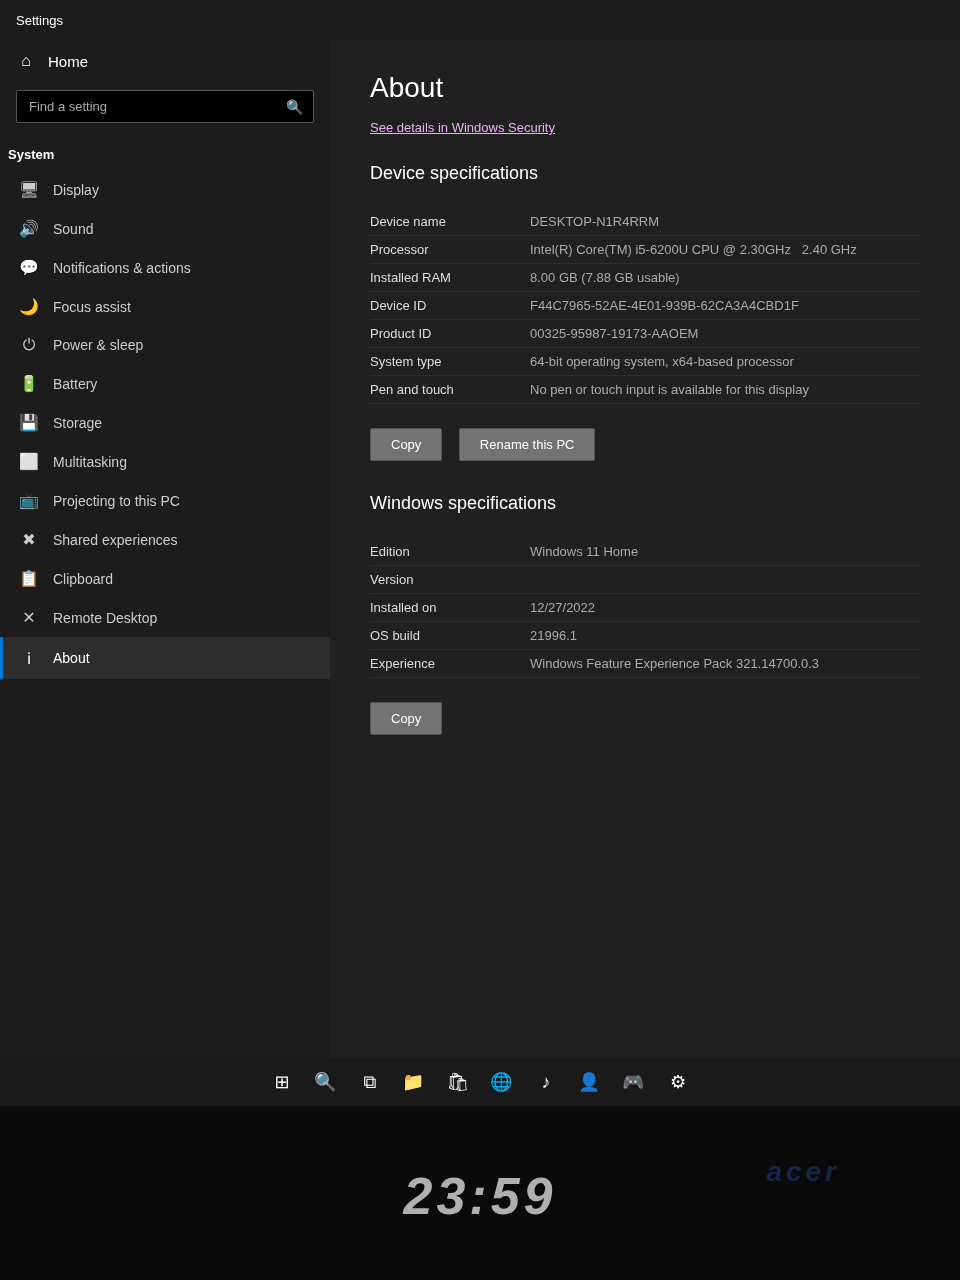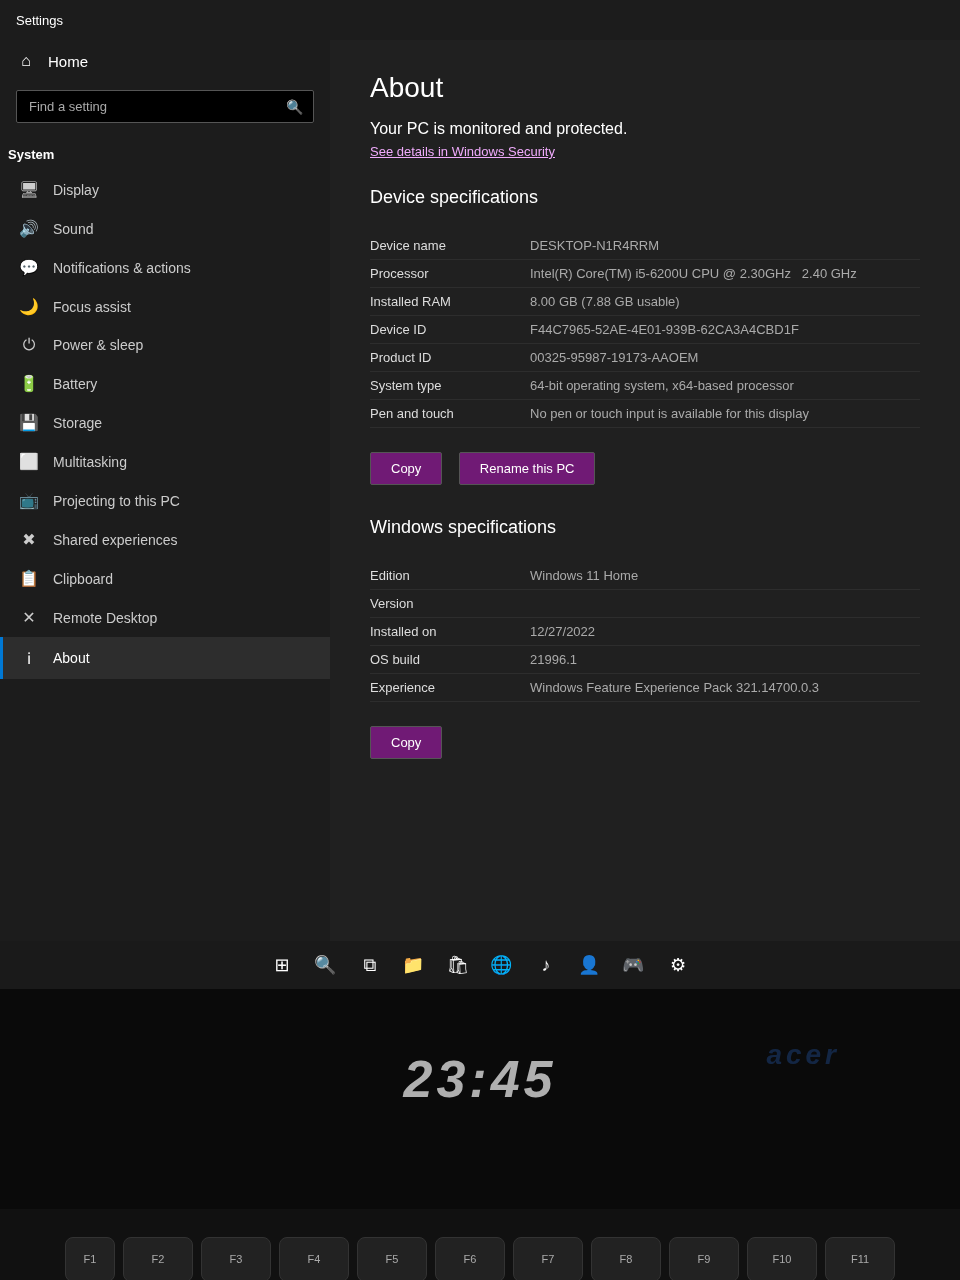--- a/index.html
+++ b/index.html
@@ -7,21 +7,21 @@
       width: 960px;
       min-height: 1280px;
       background: #000;
       font-family: 'Segoe UI', Arial, sans-serif;
       overflow-x: hidden;
     }
 
     
     .settings-window {
       width: 960px;
-      height: 989px;
+      height: 1106px;
       background: #1c1c1c;
       display: flex;
       flex-direction: column;
     }
 
     .title-bar {
       height: 40px;
       background: #1c1c1c;
       display: flex;
       align-items: center;
@@ -176,21 +176,21 @@
       font-weight: 500;
     }
 
     .spec-value {
       color: #aaa;
       font-size: 13px;
       flex: 1;
     }
 
     .btn {
-      background: #701a75;
+      background: #737373;
       border: 1px solid #555;
       color: #fff;
       padding: 8px 20px;
       font-size: 13px;
       cursor: pointer;
       border-radius: 2px;
       margin-right: 12px;
       margin-bottom: 24px;
     }
 
@@ -356,21 +356,20 @@
         <span class="sidebar-item-icon">ℹ</span>
         <span>About</span>
       </div>
 
     </div>
 
     <div class="main-content">
 
       <h1 class="page-title">About</h1>
 
-      <p class="protection-status">Your PC is monitored and protected.</p>
       <a class="security-link">See details in Windows Security</a>
 
       <h2 class="section-heading">Device specifications</h2>
 
       <div class="spec-table">
         <div class="spec-row">
           <span class="spec-label">Device name</span>
           <span class="spec-value">DESKTOP-N1R4RRM</span>
         </div>
         <div class="spec-row">
@@ -442,21 +441,21 @@
     <div class="taskbar-icon">♪</div>
     <div class="taskbar-icon">👤</div>
     <div class="taskbar-icon">🎮</div>
     <div class="taskbar-icon">⚙</div>
   </div>
 
 </div>
 
 <div class="laptop-bezel">
   <span class="acer-logo">acer</span>
-  <div class="clock-display">23:45</div>
+  <div class="clock-display">23:59</div>
 </div>
 
 <div class="keyboard-row">
   <div class="key">
       <span>F1</span>
     </div>
   <div class="key">
       <span>F2</span>
     </div>
   <div class="key">

